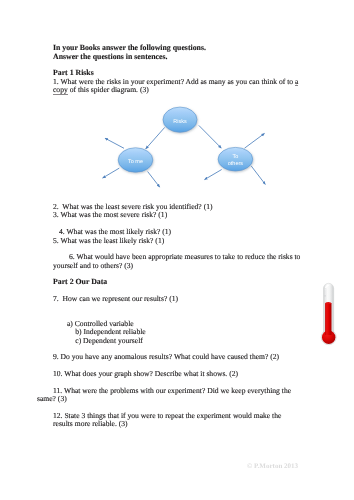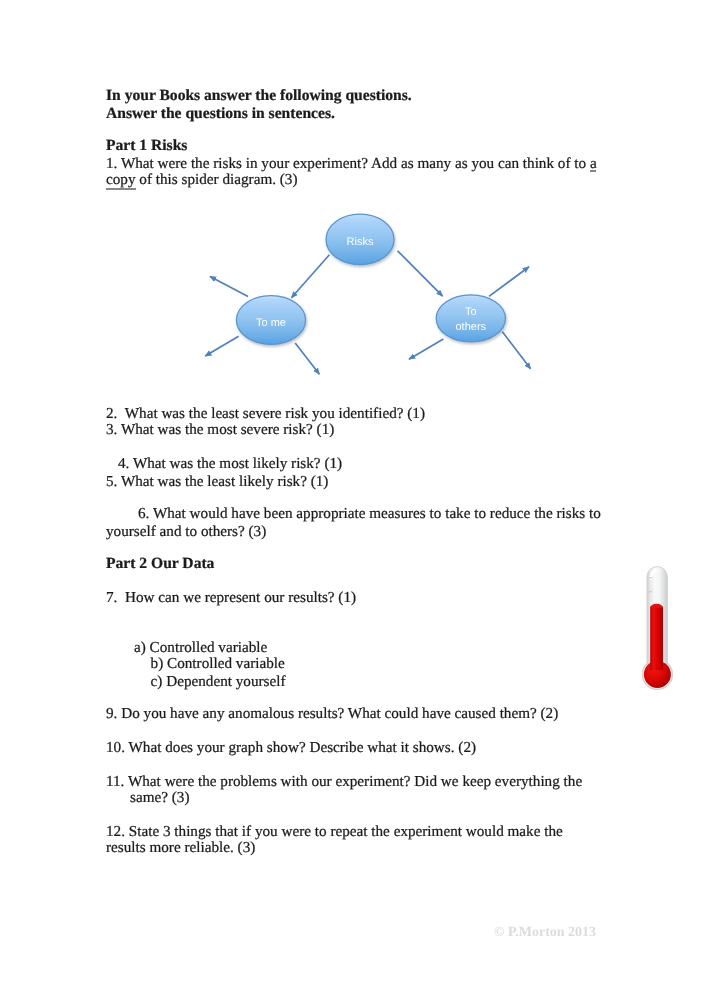--- a/index.html
+++ b/index.html
@@ -71,27 +71,27 @@
   <div class="txt" style="left:59px; top:228.4px;">4. What was the most likely risk? (1)</div>
   <div class="txt" style="left:53px; top:236.8px;">5. What was the least likely risk? (1)</div>
 
   <div class="txt" style="left:53px; top:253.2px;margin-left:16px;">6. What would have been appropriate measures to take to reduce the risks to</div>
   <div class="txt" style="left:53px; top:261.6px;">yourself and to others? (3)</div>
 
   <div class="txt bold" style="left:53px; top:277.8px;">Part 2 Our Data</div>
 
   <div class="txt" style="left:53px; top:294.6px;">7.  How can we represent our results? (1)</div>
   <div class="txt" style="left:67px; top:320.0px;">a) Controlled variable</div>
-  <div class="txt" style="left:75.3px; top:328.4px;">b) Controlled variable</div>
+  <div class="txt" style="left:75.3px; top:328.4px;">b) Independent reliable</div>
   <div class="txt" style="left:75.3px; top:336.8px;">c) Dependent yourself</div>
 
   <div class="txt" style="left:53px; top:353.3px;">9. Do you have any anomalous results? What could have caused them? (2)</div>
   <div class="txt" style="left:53px; top:370.1px;">10. What does your graph show? Describe what it shows. (2)</div>
   <div class="txt" style="left:53px; top:387.0px;">11. What were the problems with our experiment? Did we keep everything the</div>
-  <div class="txt" style="left:65px; top:395.4px;">same? (3)</div>
+  <div class="txt" style="left:37px; top:395.4px;">same? (3)</div>
   <div class="txt" style="left:53px; top:411.8px;">12. State 3 things that if you were to repeat the experiment would make the</div>
   <div class="txt" style="left:53px; top:420.2px;">results more reliable. (3)</div>
 
   <svg id="thermo" style="position:absolute; left:320px; top:278px;" width="22" height="72" viewBox="0 0 22 72">
     <defs>
       <linearGradient id="tubeGrad" x1="0" y1="0" x2="1" y2="0">
         <stop offset="0%" stop-color="#C8CACB"></stop>
         <stop offset="14%" stop-color="#E6E7E8"></stop>
         <stop offset="40%" stop-color="#FAFAFA"></stop>
         <stop offset="62%" stop-color="#F3F4F4"></stop>

